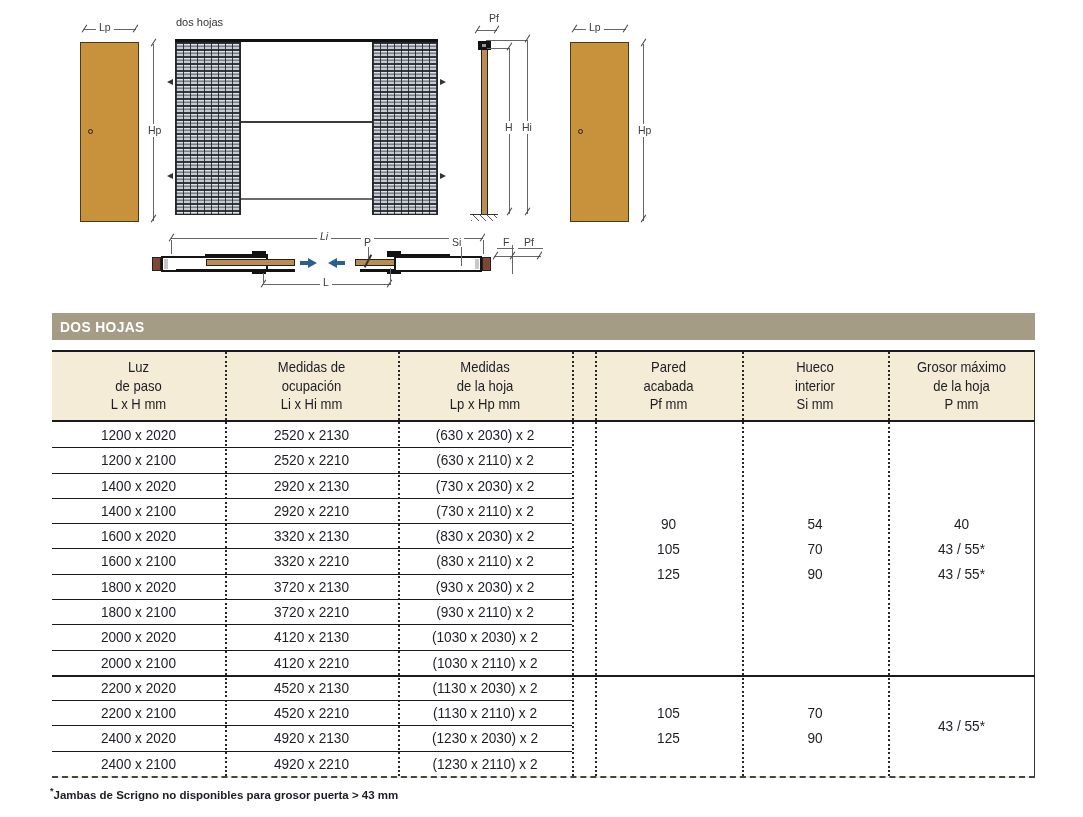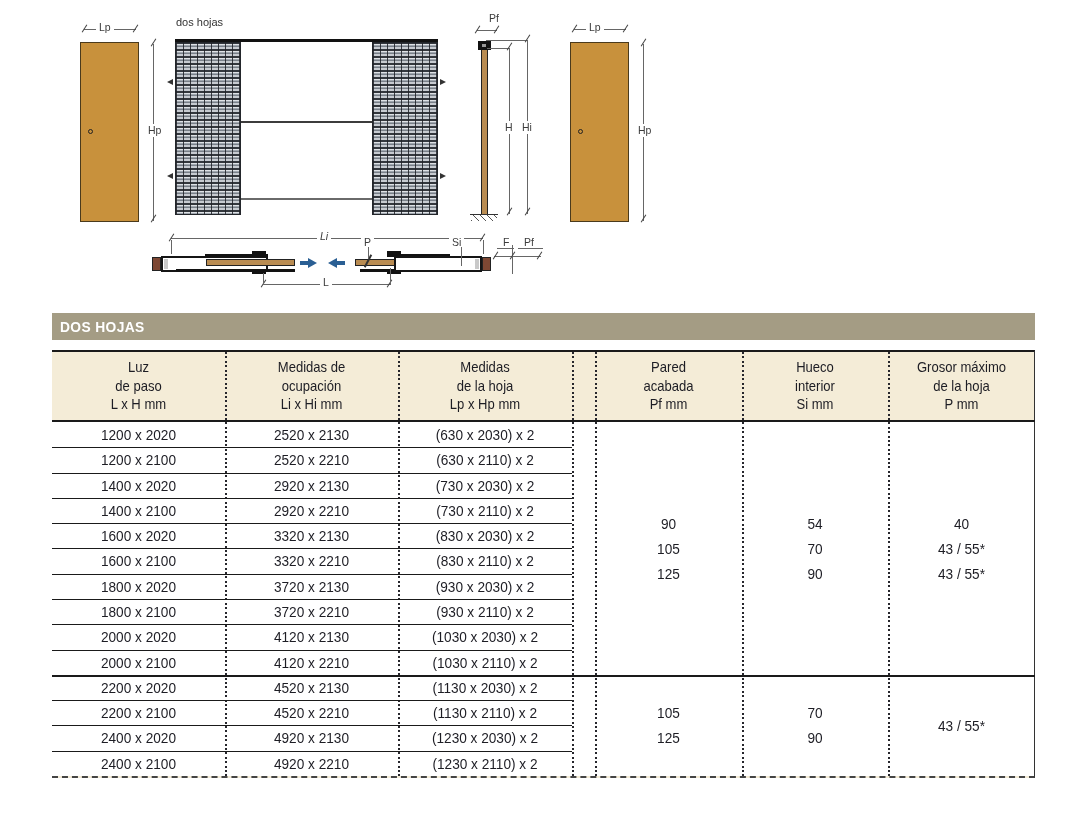--- a/index.html
+++ b/index.html
@@ -301,14 +301,17 @@
     </div>
     <div class="gcell" style="left:690px;width:146px;top:322.9px;height:101px;">
       <div>70</div>
       <div>90</div>
     </div>
     <div class="gcell" style="left:836px;width:147px;top:322.9px;height:101px;">
       <div>43 / 55*</div>
     </div>
   </div>
 
+  <div class="footnote">
+    <sup>*</sup><span>Jambas de Scrigno no disponibles para grosor puerta &gt; 43 mm</span>
+  </div>
 
 </div>
 
 </body></html>

